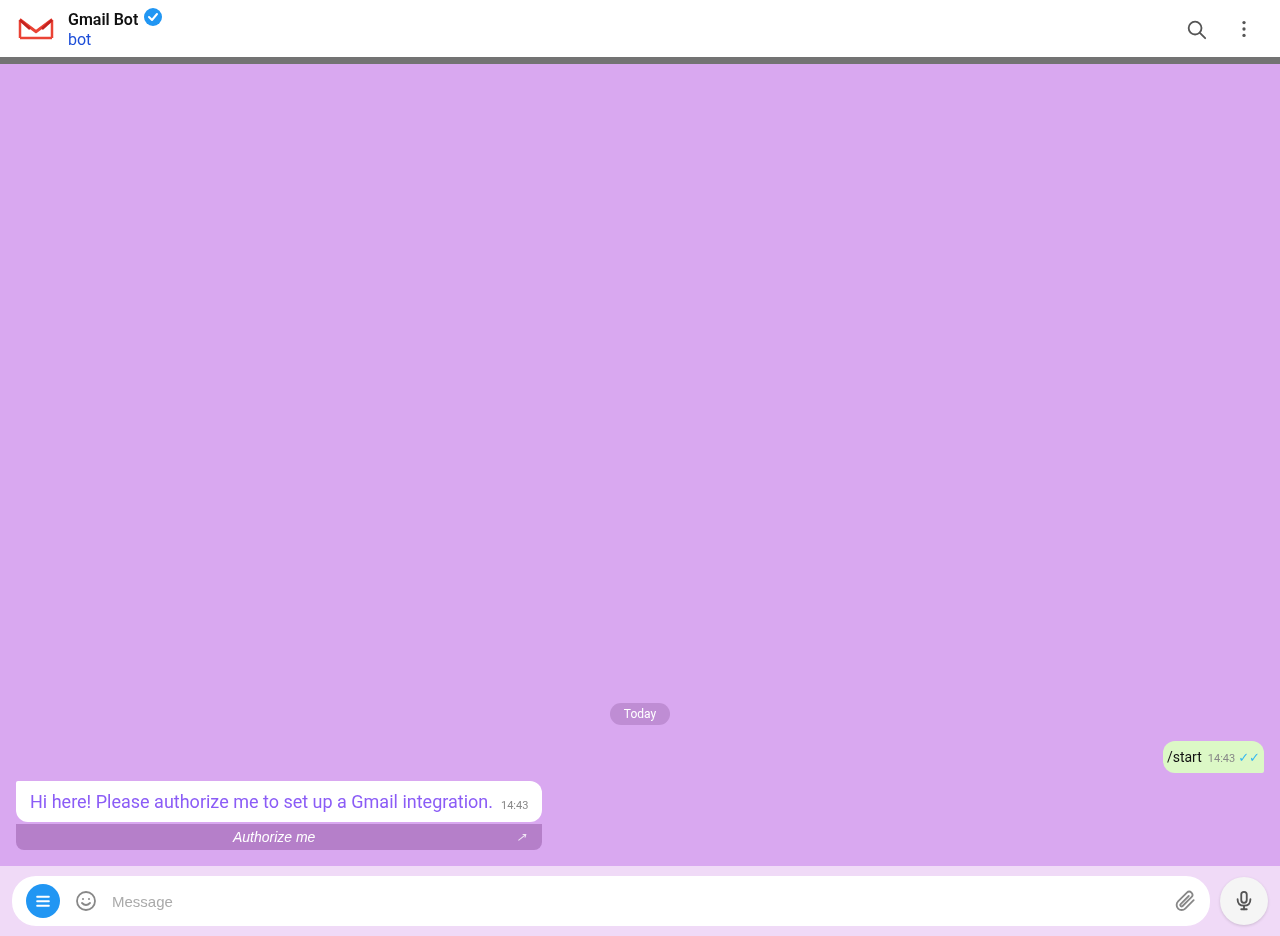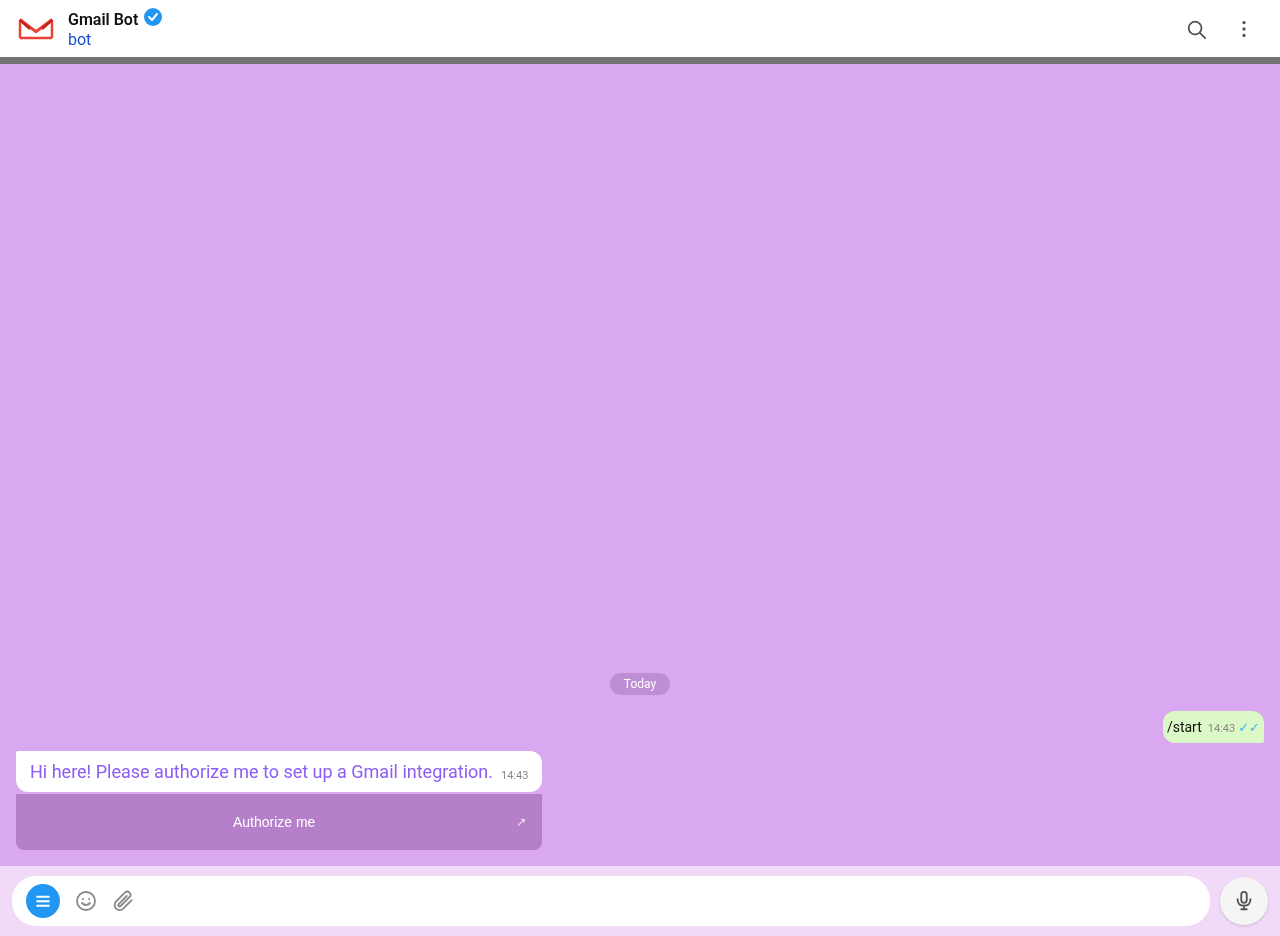--- a/index.html
+++ b/index.html
@@ -162,29 +162,30 @@
       font-size: 18px;
       color: #8b5cf6;
     }
 
     
     .authorize-btn {
       background: #b57fc9;
       color: #fff;
       border: none;
       border-radius: 0 0 8px 8px;
-      padding: 20px 16px;
+      padding: 5px 16px;
       font-size: 14px;
       cursor: pointer;
       text-align: center;
       width: 100%;
       display: flex;
       align-items: center;
       justify-content: space-between;
       margin-top: 2px;
+      font-style: italic;
     }
     .authorize-btn-label { flex: 1; text-align: center; }
     .authorize-btn-arrow {
       font-size: 12px;
       color: rgba(255,255,255,0.8);
     }
 
     
     .input-bar {
       background: #f0daf7;
@@ -361,20 +362,21 @@
 
     <button class="input-icon-btn">
       <svg width="24" height="24" viewBox="0 0 24 24" fill="none" stroke="#888" stroke-width="1.8">
         <circle cx="12" cy="12" r="9"></circle>
         <path d="M8 14 Q12 18 16 14" stroke-linecap="round"></path>
         <circle cx="9" cy="10" r="1" fill="#888" stroke="none"></circle>
         <circle cx="15" cy="10" r="1" fill="#888" stroke="none"></circle>
       </svg>
     </button>
 
+    <input type="text" class="message-input" placeholder="Message" style="">
 
     <button class="attach-btn">
       <svg width="22" height="22" viewBox="0 0 24 24" fill="none" stroke="#888" stroke-width="2" stroke-linecap="round" stroke-linejoin="round">
         <path d="M21.44 11.05L12.25 20.24a5.5 5.5 0 01-7.78-7.78L14.08 2.9a3.5 3.5 0 014.95 4.95L9.41 17.47a1.5 1.5 0 01-2.12-2.12L16.07 6.57"></path>
       </svg>
     </button>
   </div>
 
   <button class="mic-btn">
     <svg width="22" height="22" viewBox="0 0 24 24" fill="none" stroke="#555" stroke-width="2" stroke-linecap="round" stroke-linejoin="round">

